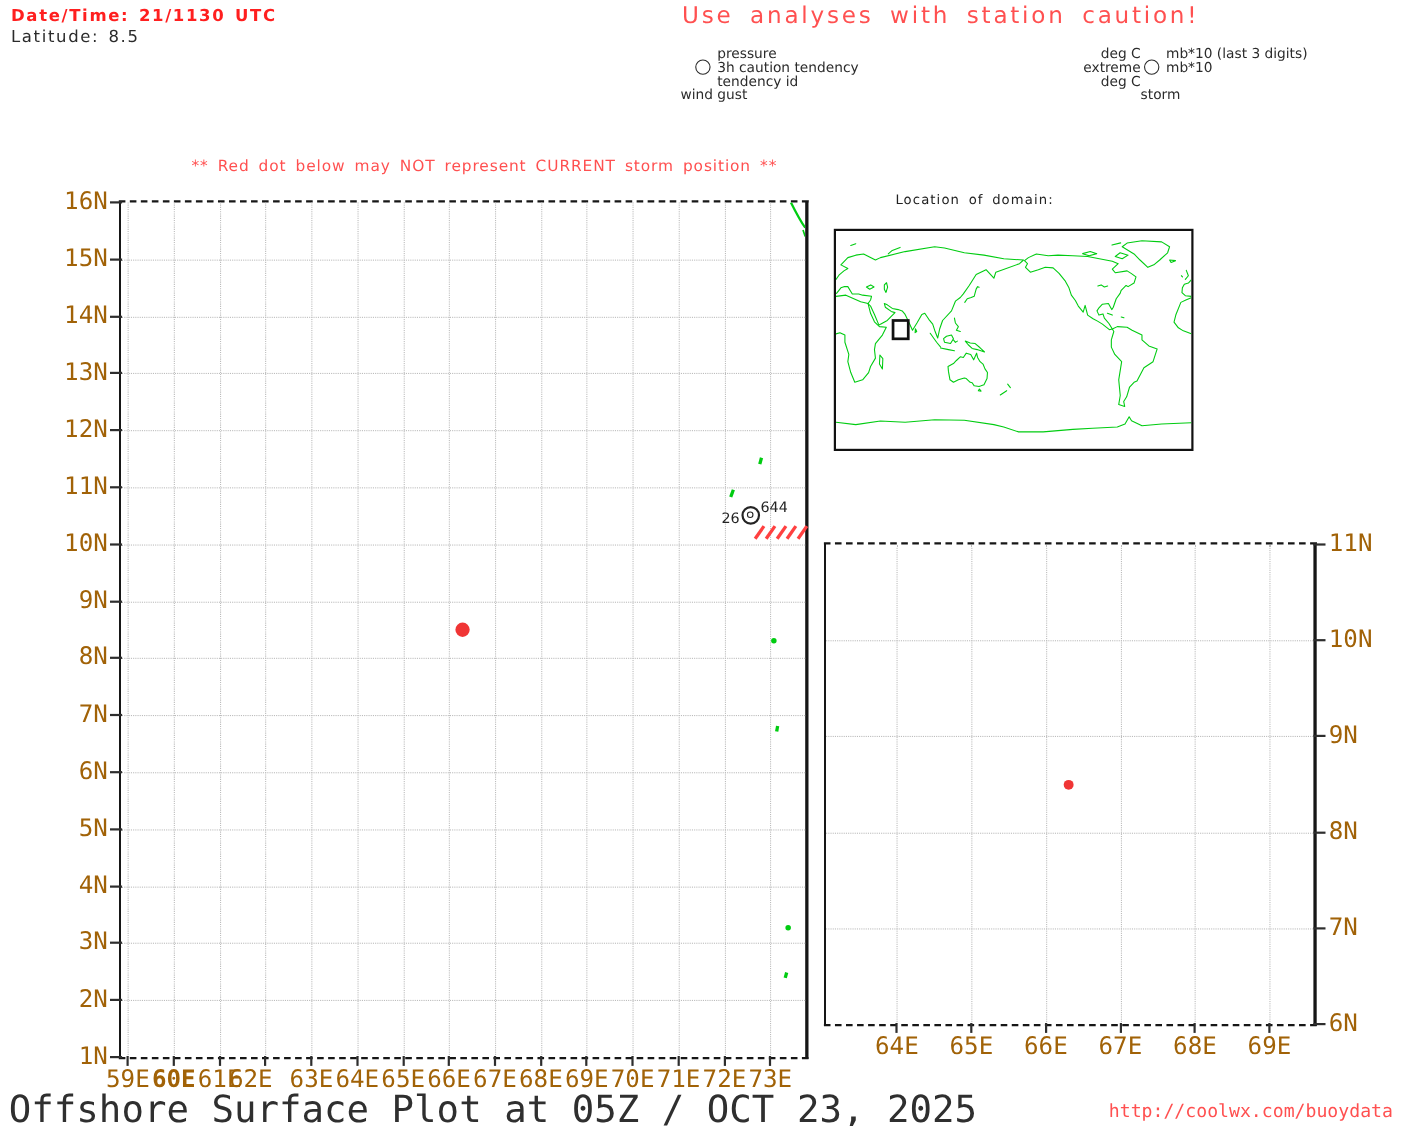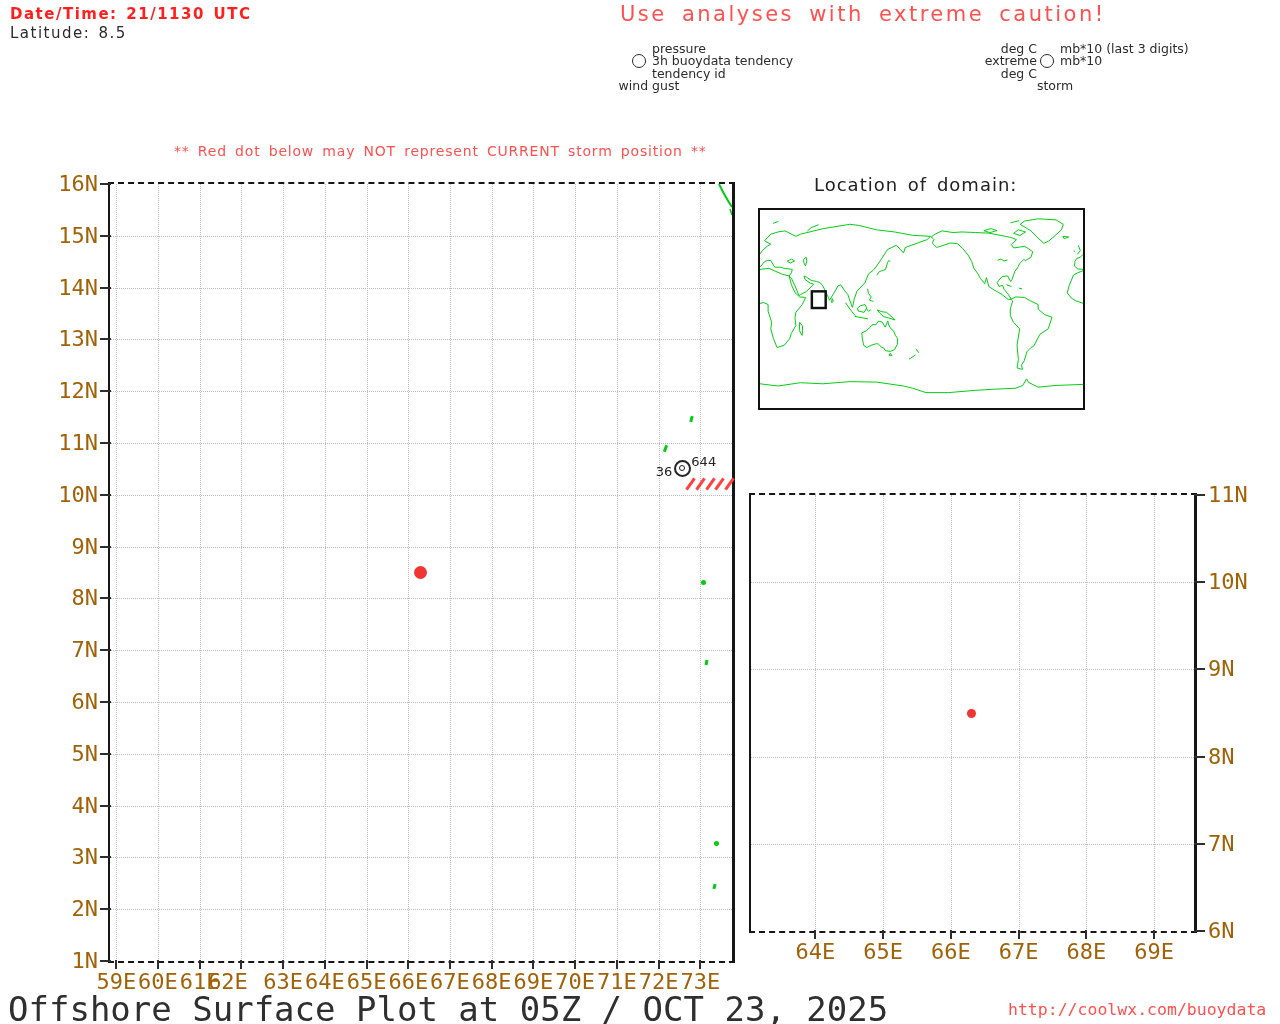--- a/index.html
+++ b/index.html
@@ -8,21 +8,21 @@
   .abs{position:absolute;}
   
   #hdr-left{left:10px;top:5px;font-size:15px;letter-spacing:1.5px;word-spacing:2px;color:#2b2b2b;line-height:18.7px;white-space:nowrap;}
   .red{color:#ff5050;}
   .boldred{color:#ff1f1f;font-weight:bold;}
   #caution{left:620px;top:2px;font-size:21px;letter-spacing:2.5px;word-spacing:6px;color:#ff5050;white-space:nowrap;}
   .leg{font-size:12.5px;line-height:12.3px;color:#2b2b2b;white-space:nowrap;}
   .leg div{height:12.3px;}
   .legcirc{width:12px;height:12px;border:1.5px solid #2b2b2b;border-radius:50%;background:#fff;}
   #warning{left:174px;top:143px;font-size:14px;letter-spacing:0.8px;word-spacing:3px;color:#ff5050;white-space:nowrap;}
-  #loc-title{left:814px;top:174px;font-size:18px;letter-spacing:1px;word-spacing:3px;color:#222;white-space:nowrap;text-align:right;}
+  #loc-title{left:814px;top:174px;font-size:12px;letter-spacing:1px;word-spacing:3px;color:#222;white-space:nowrap;text-align:right;}
   
   #domain-map{left:758px;top:208px;width:323px;height:198px;border:2px solid #111;background:#fff;}
   
   .plot{position:absolute;background:#fff;
         border-left:2px solid #161616;border-right:3px solid #161616;
         border-top:2px dashed #161616;border-bottom:2px dashed #161616;}
   #main-plot{left:108px;top:182px;width:622px;height:777px;}
   #zoom-plot{left:749px;top:493px;width:443px;height:436px;}
   .gv{position:absolute;top:0;width:0;border-left:1px dotted #bcbcbc;}
   .gh{position:absolute;left:0;height:0;border-top:1px dotted #bcbcbc;}
@@ -42,26 +42,26 @@
 </head>
 <body>
 
 <div id="stage">
 
   <div id="hdr-left" class="abs">
     <div class="boldred">Date/Time: 21/1130 UTC</div>
     <div>Latitude: 8.5</div>
   </div>
 
-  <div id="caution" class="abs">Use analyses with extreme caution!</div>
+  <div id="caution" class="abs">Use analyses with station caution!</div>
 
   <div class="abs legcirc" style="left:632px;top:54px;"></div>
   <div class="abs leg" style="left:652px;top:43px;">
     <div>pressure</div>
-    <div>3h buoydata tendency</div>
+    <div>3h caution tendency</div>
     <div>tendency id</div>
   </div>
   <div class="abs leg" style="left:599px;top:79.5px;width:100px;text-align:center;">wind gust</div>
 
   <div class="abs leg" style="left:900px;top:43px;width:137px;text-align:right;">
     <div>deg C</div>
     <div>extreme</div>
     <div>deg C</div>
   </div>
   <div class="abs legcirc" style="left:1040px;top:54px;"></div>
@@ -140,21 +140,21 @@
   <div id="main-plot" class="plot">
     <svg width="622" height="777" viewBox="0 0 622 777" style="position:absolute;left:0;top:0;">
       <path d="M609,0 C613,8 617,16 622,23" fill="none" stroke="#00cc11" stroke-width="2"></path>
       <path d="M620,25 L622,31" fill="none" stroke="#00cc11" stroke-width="1.5"></path>
     </svg>
   <div class="gv" style="left: 6.25755px; height: 777px;"></div>
       <div class="tk" style="left: 5.25755px; top: 776px; width: 2px; height: 9px;"></div>
       <div class="xlab" style="left: -23.7425px; top: 785px;">59E</div>
       <div class="gv" style="left: 47.9745px; height: 777px;"></div>
       <div class="tk" style="left: 46.9745px; top: 776px; width: 2px; height: 9px;"></div>
-      <div class="xlab" style="left: 17.9745px; top: 785px;">60E</div>
+      <div class="xlab" style="left: 17.9745px; top: 785px; font-weight: bold;">60E</div>
       <div class="gv" style="left: 89.6915px; height: 777px;"></div>
       <div class="tk" style="left: 88.6915px; top: 776px; width: 2px; height: 9px;"></div>
       <div class="xlab" style="left: 59.6915px; top: 785px;">61E</div>
       <div class="gv" style="left: 131.408px; height: 777px;"></div>
       <div class="tk" style="left: 130.408px; top: 776px; width: 2px; height: 9px;"></div>
       <div class="xlab" style="left: 88px; top: 785px;">62E</div>
       <div class="gv" style="left: 173.125px; height: 777px;"></div>
       <div class="tk" style="left: 172.125px; top: 776px; width: 2px; height: 9px;"></div>
       <div class="xlab" style="left: 143.125px; top: 785px;">63E</div>
       <div class="gv" style="left: 214.842px; height: 777px;"></div>
@@ -235,21 +235,21 @@
       <div class="ylab" style="top: 764px; width: 58px; left: -70px; text-align: right;">1N</div>
       <div class="dot" style="left: 304.291px; top: 382px; width: 13px; height: 13px;"></div>
       <div class="gmk" style="left: 554.17px; top: 261.198px; width: 3px; height: 7px; transform: rotate(20deg); border-radius: 0px;"></div>
       <div class="gmk" style="left: 579.617px; top: 231.654px; width: 3px; height: 6px; transform: rotate(15deg); border-radius: 0px;"></div>
       <div class="gmk" style="left: 590.715px; top: 396.36px; width: 5px; height: 5px; transform: rotate(0deg); border-radius: 50%;"></div>
       <div class="gmk" style="left: 594.635px; top: 476.132px; width: 3px; height: 5px; transform: rotate(10deg); border-radius: 0px;"></div>
       <div class="gmk" style="left: 604.482px; top: 656.914px; width: 5px; height: 5px; transform: rotate(0deg); border-radius: 50%;"></div>
       <div class="gmk" style="left: 602.562px; top: 699.908px; width: 3px; height: 5px; transform: rotate(15deg); border-radius: 0px;"></div>
       <div class="sc" style="left: 563.857px; top: 275.882px; width: 13px; height: 13px;"></div>
       <div class="sc" style="left: 568.857px; top: 280.882px; width: 4px; height: 4px; border-width: 1.5px;"></div>
-      <div class="stxt" style="left: 530.357px; top: 280.382px; width: 32px; text-align: right;">36</div>
+      <div class="stxt" style="left: 530.357px; top: 280.382px; width: 32px; text-align: right;">26</div>
       <div class="stxt" style="left: 581.357px; top: 270.382px;">644</div>
       <div class="hatch" style="left: 579.357px; top: 293.382px;"></div>
       <div class="hatch" style="left: 589.057px; top: 293.382px;"></div>
       <div class="hatch" style="left: 598.757px; top: 293.382px;"></div>
       <div class="hatch" style="left: 608.457px; top: 293.382px;"></div>
       <div class="hatch" style="left: 618.157px; top: 293.382px;"></div>
     </div>
 
   <div id="zoom-plot" class="plot">
       <div class="gv" style="left: 64.3502px; height: 436px;"></div>

